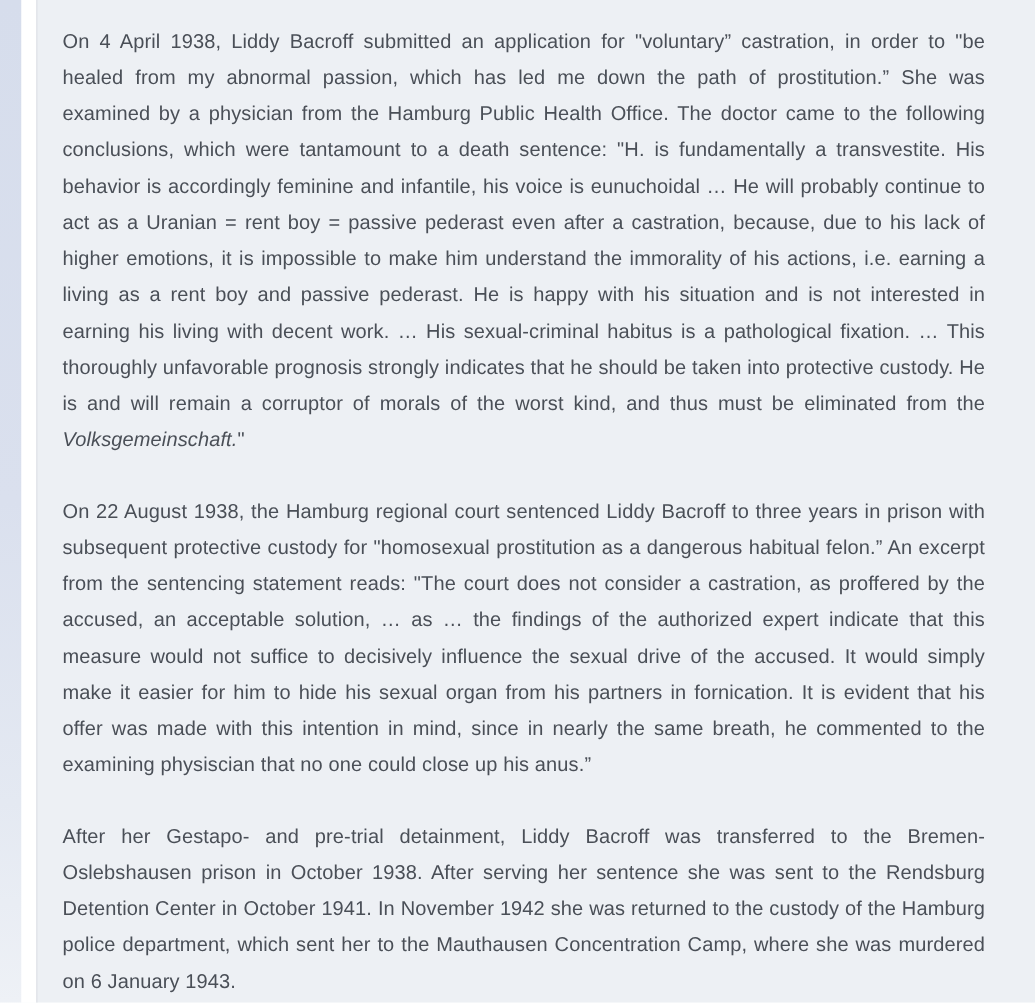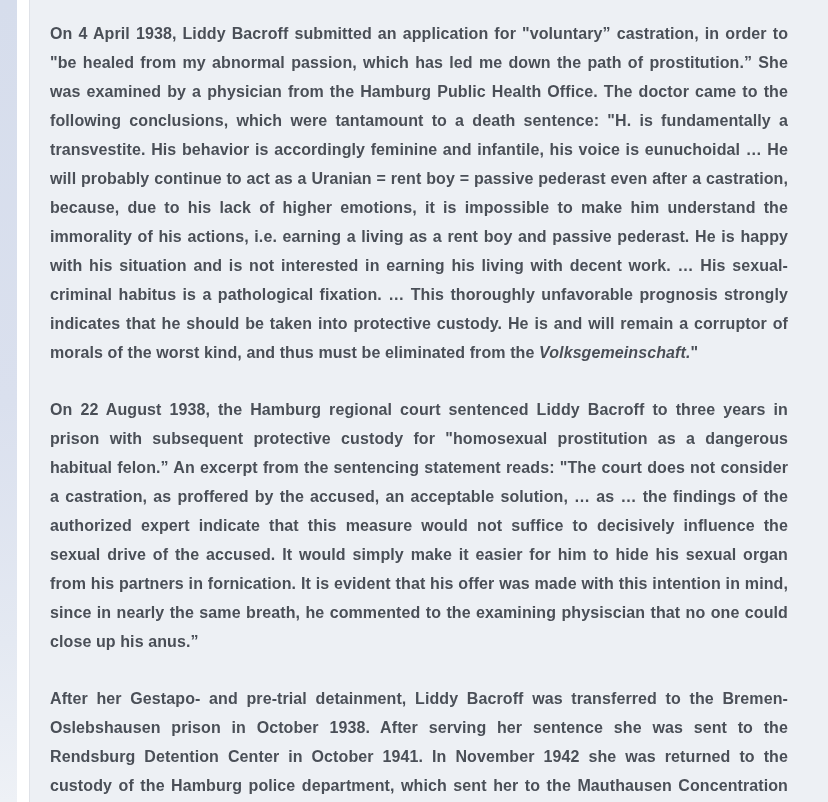--- a/index.html
+++ b/index.html
@@ -11,21 +11,20 @@
     width: 828px;
     height: 802px;
     overflow: hidden;
     font-family: "Liberation Sans", sans-serif;
   }
   .page {
     position: relative;
     width: 828px;
     height: 802px;
     background: #ffffff;
-    font-weight: bold;
   }
   
   .edge-band {
     position: absolute;
     left: 0;
     top: 0;
     width: 17px;
     height: 100%;
     background: linear-gradient(180deg,
       var(--band-top, #d6ddec) 0%,

